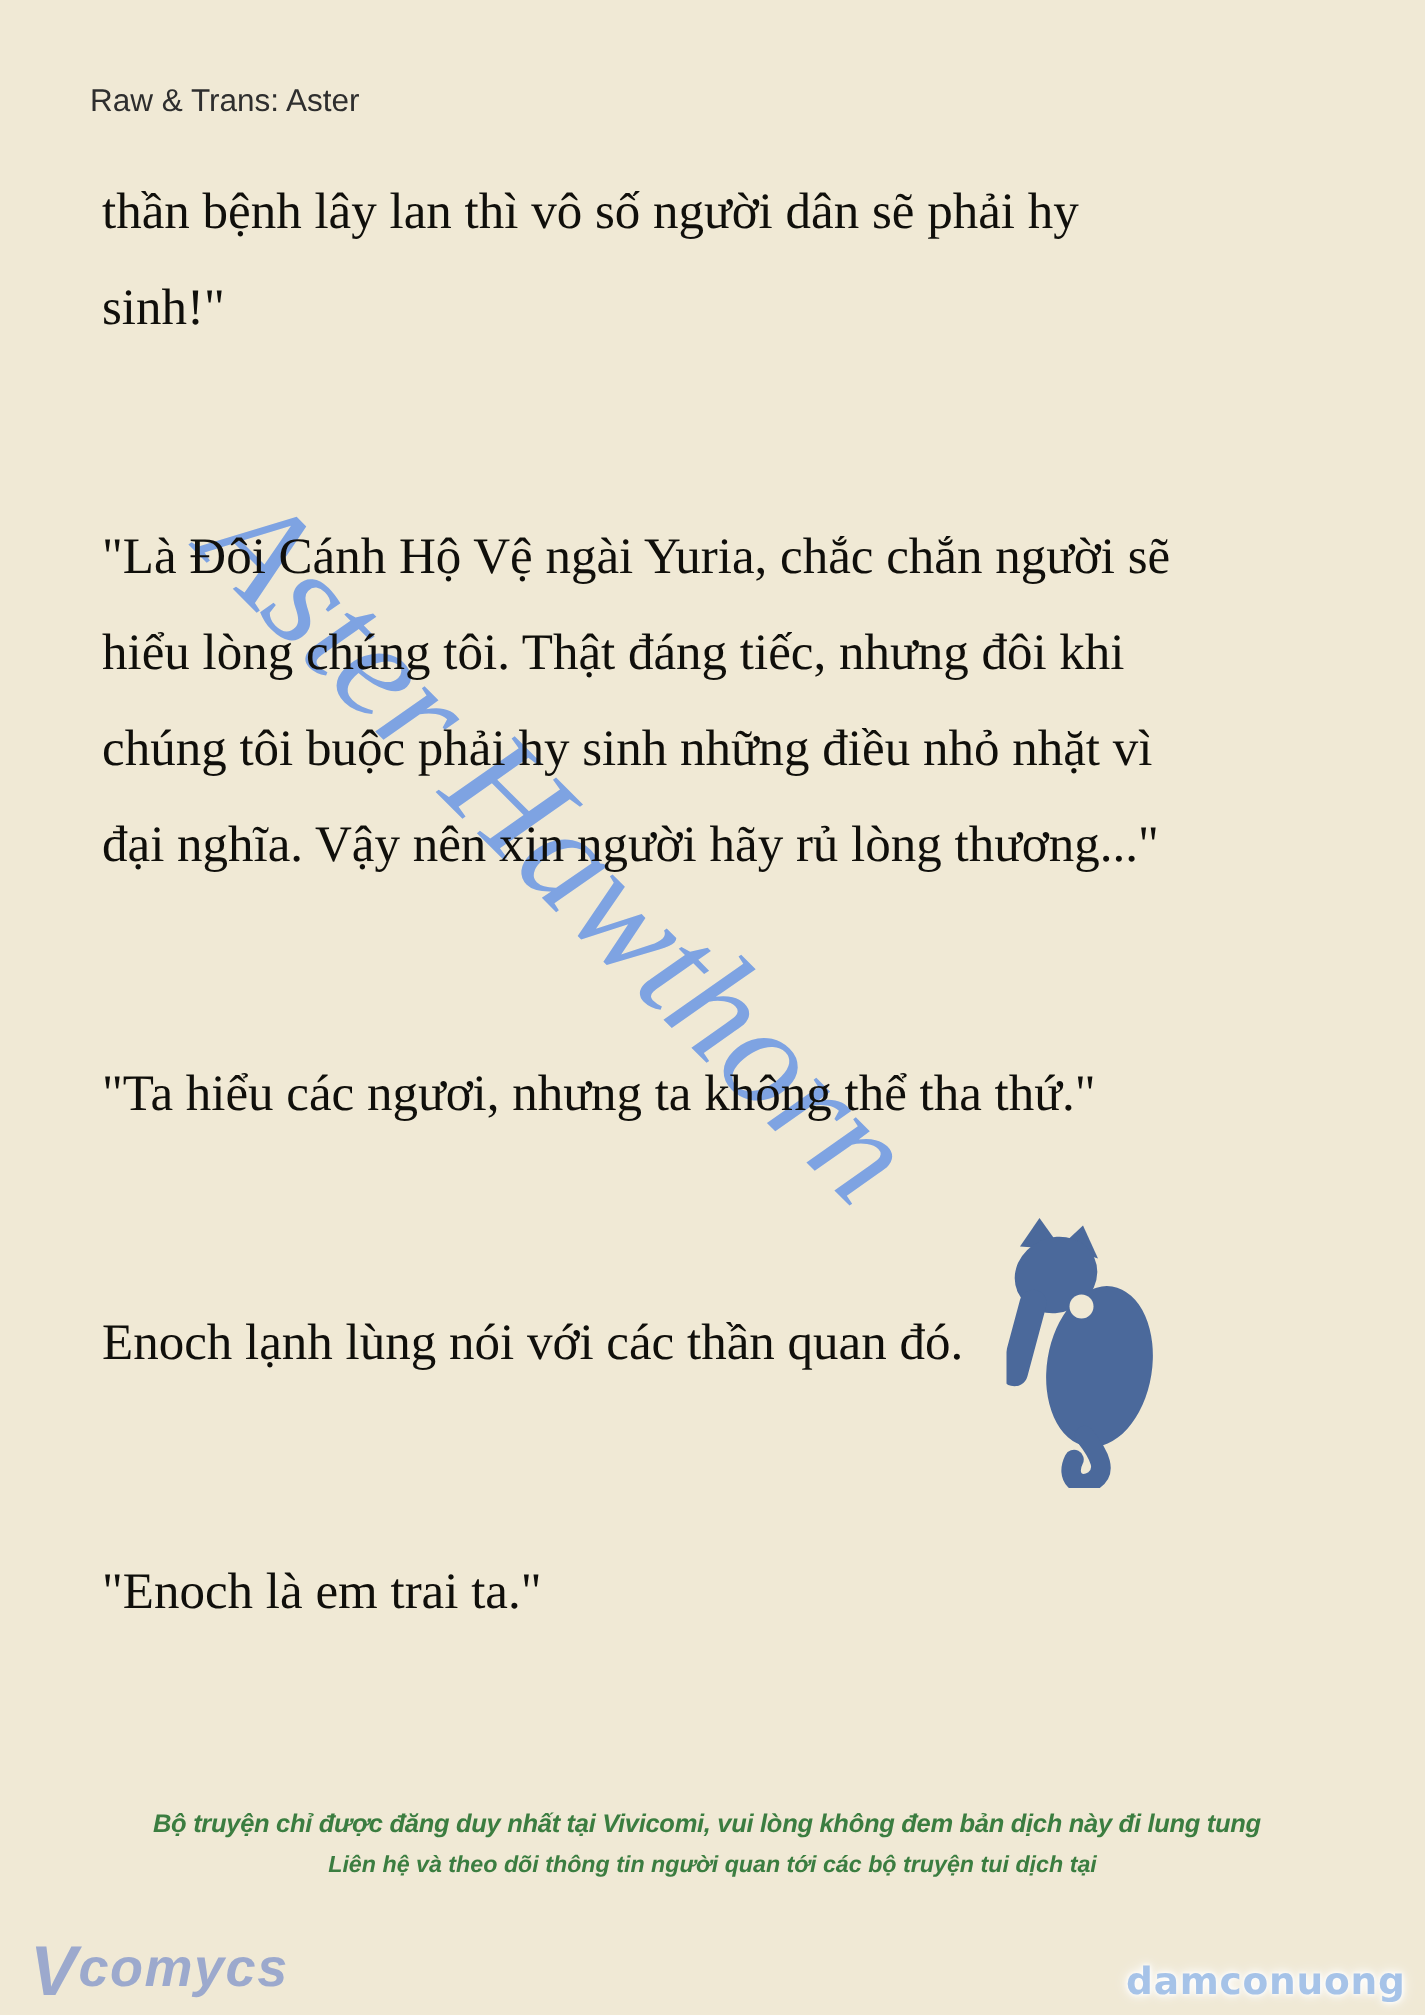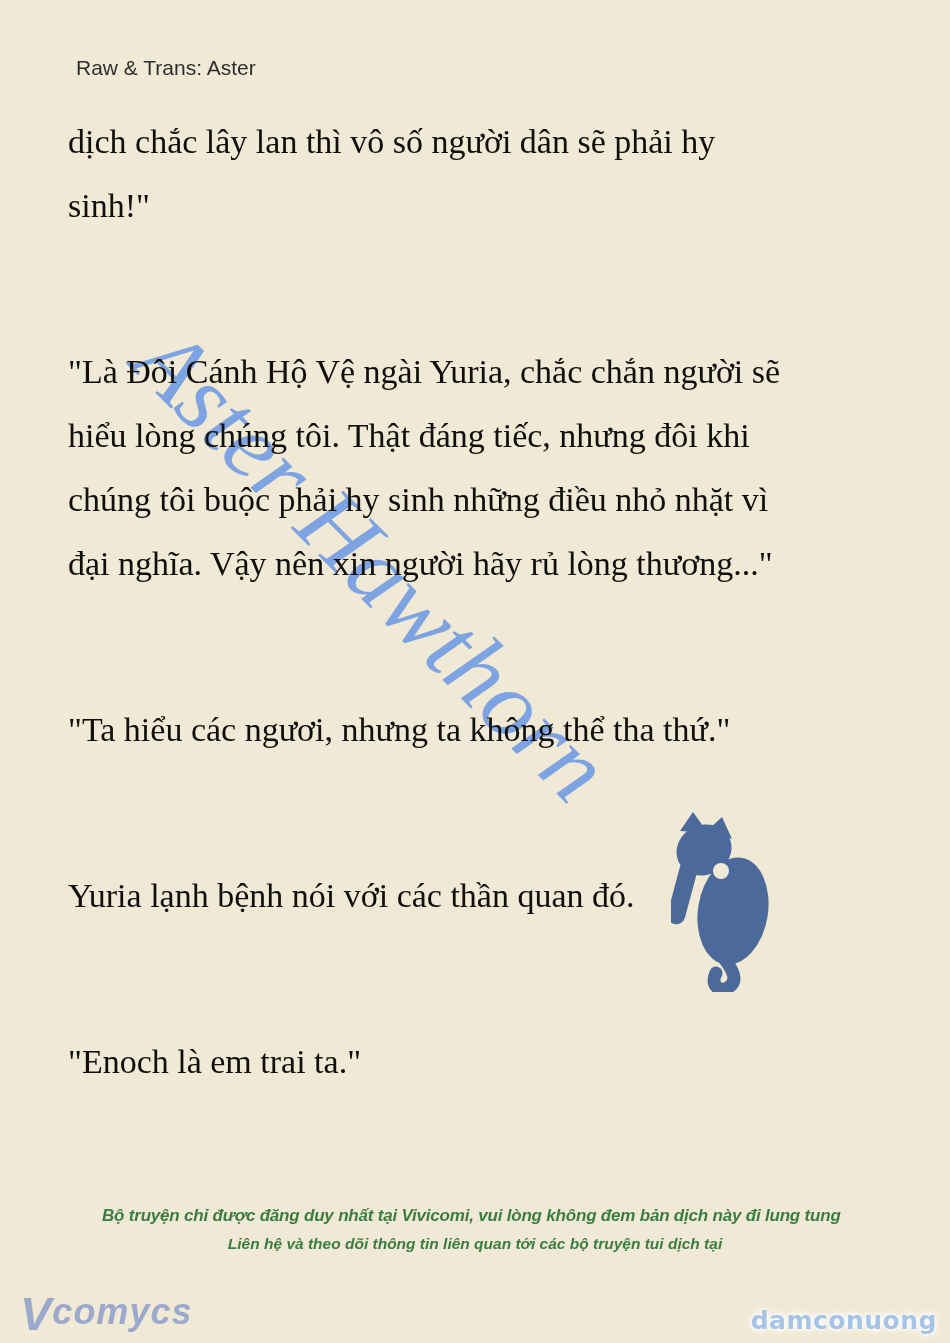--- a/index.html
+++ b/index.html
@@ -5,21 +5,21 @@
   * { box-sizing: border-box; }
   html, body { margin: 0; padding: 0; }
   body {
     width: 950px; height: 1343px;
     position: relative; overflow: hidden;
     background: var(--background, #f0e9d5);
     font-family: "Liberation Serif", "DejaVu Serif", serif;
   }
 
   .credit {
-    position: absolute; left: 76px; top: 56px;
+    position: absolute; left: 60px; top: 56px;
     font-family: "Liberation Sans", "DejaVu Sans", sans-serif;
     font-size: 21px; color: #2e2e2e;
   }
 
   .watermark {
     position: absolute; left: 188px; top: 308px;
     transform-origin: 0 0; transform: rotate(45deg);
     font-style: italic; font-size: 97px; line-height: 1.05;
     color: var(--watermark-blue, #6f9ae4); opacity: 0.88;
     white-space: nowrap; z-index: 1;
@@ -83,34 +83,34 @@
       <polygon points="51,7 61,29 36,21"></polygon>
       <ellipse cx="33" cy="40" rx="28" ry="25" transform="rotate(-24 33 40)"></ellipse>
       <ellipse cx="62" cy="101" rx="35" ry="54" transform="rotate(9 62 101)"></ellipse>
       <rect x="10" y="50" width="18" height="66" rx="9" transform="rotate(15 19 54)"></rect>
       <path d="M52 147 C63 161 67 171 58 177 C48 183 39 175 45 163" style="fill:none;stroke:var(--cat-blue,#4b699b);stroke-width:13;stroke-linecap:round"></path>
     </g>
     <circle cx="50" cy="61" r="8" style="fill:var(--background,#f0e9d5)"></circle>
   </svg>
 
   <div class="content">
-    <p>dịch chắc lây lan thì vô số người dân sẽ phải hy
+    <p>thần bệnh lây lan thì vô số người dân sẽ phải hy
 sinh!"</p>
     <p>"Là Đôi Cánh Hộ Vệ ngài Yuria, chắc chắn người sẽ
 hiểu lòng chúng tôi. Thật đáng tiếc, nhưng đôi khi
 chúng tôi buộc phải hy sinh những điều nhỏ nhặt vì
 đại nghĩa. Vậy nên xin người hãy rủ lòng thương..."</p>
     <p>"Ta hiểu các ngươi, nhưng ta không thể tha thứ."</p>
-    <p>Yuria lạnh bệnh nói với các thần quan đó.</p>
+    <p>Enoch lạnh lùng nói với các thần quan đó.</p>
     <p>"Enoch là em trai ta."</p>
   </div>
 
   <div class="footer">
     <div class="l1">Bộ truyện chỉ được đăng duy nhất tại Vivicomi, vui lòng không đem bản dịch này đi lung tung</div>
-    <div class="l2">Liên hệ và theo dõi thông tin liên quan tới các bộ truyện tui dịch tại</div>
+    <div class="l2">Liên hệ và theo dõi thông tin người quan tới các bộ truyện tui dịch tại</div>
   </div>
 
   <div class="logo">
     <span class="logo-v">V</span><span class="logo-rest">comycs</span>
   </div>
 
   <div class="corner">damconuong</div>
 
 </div>
 

